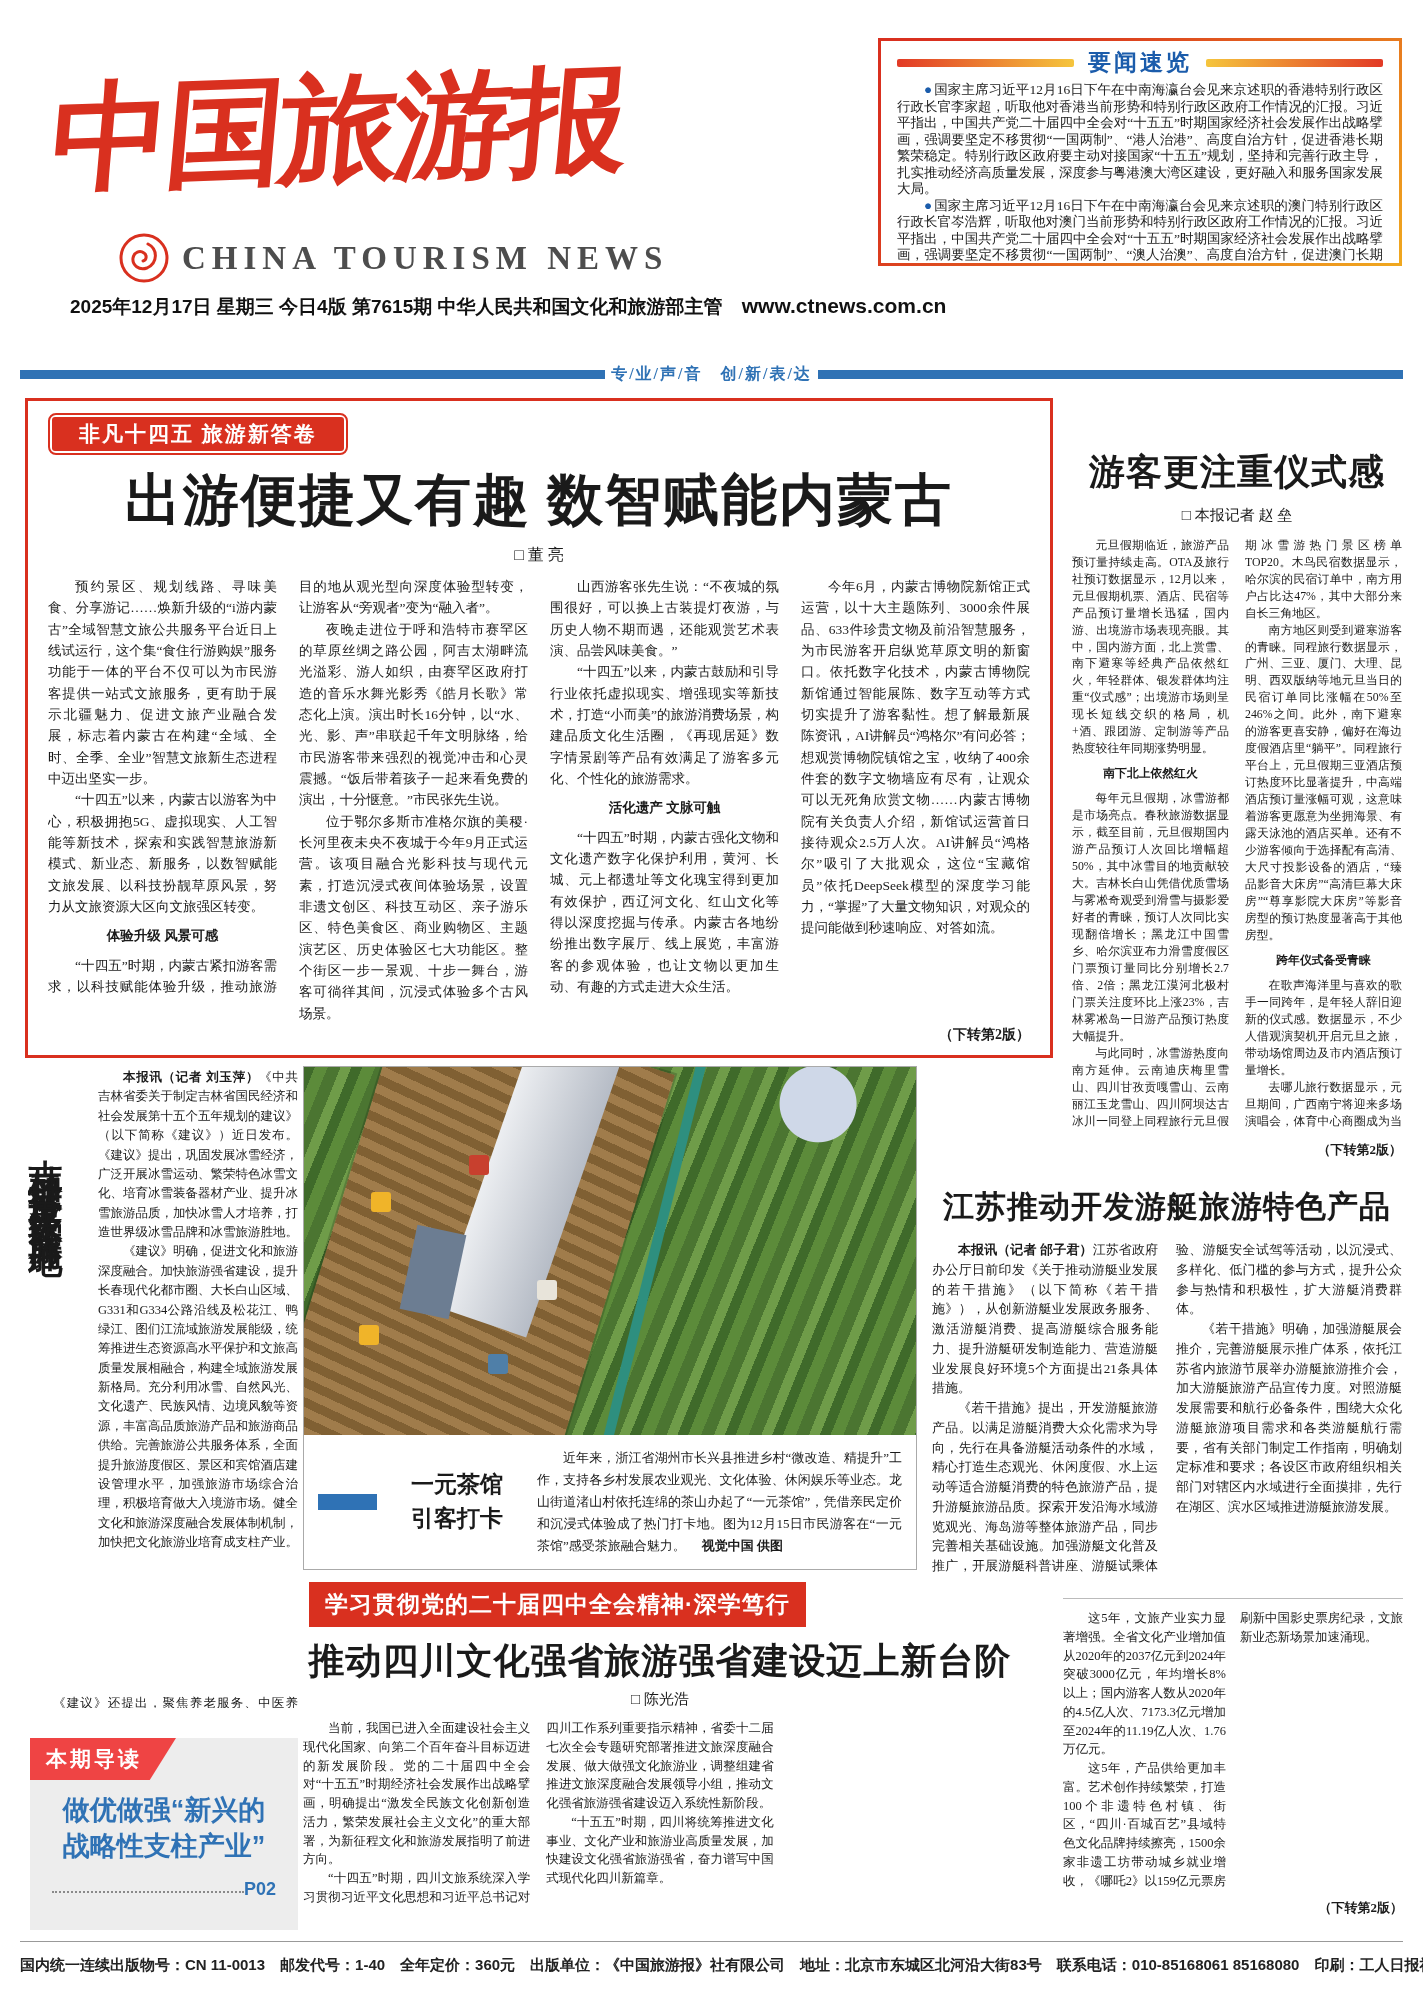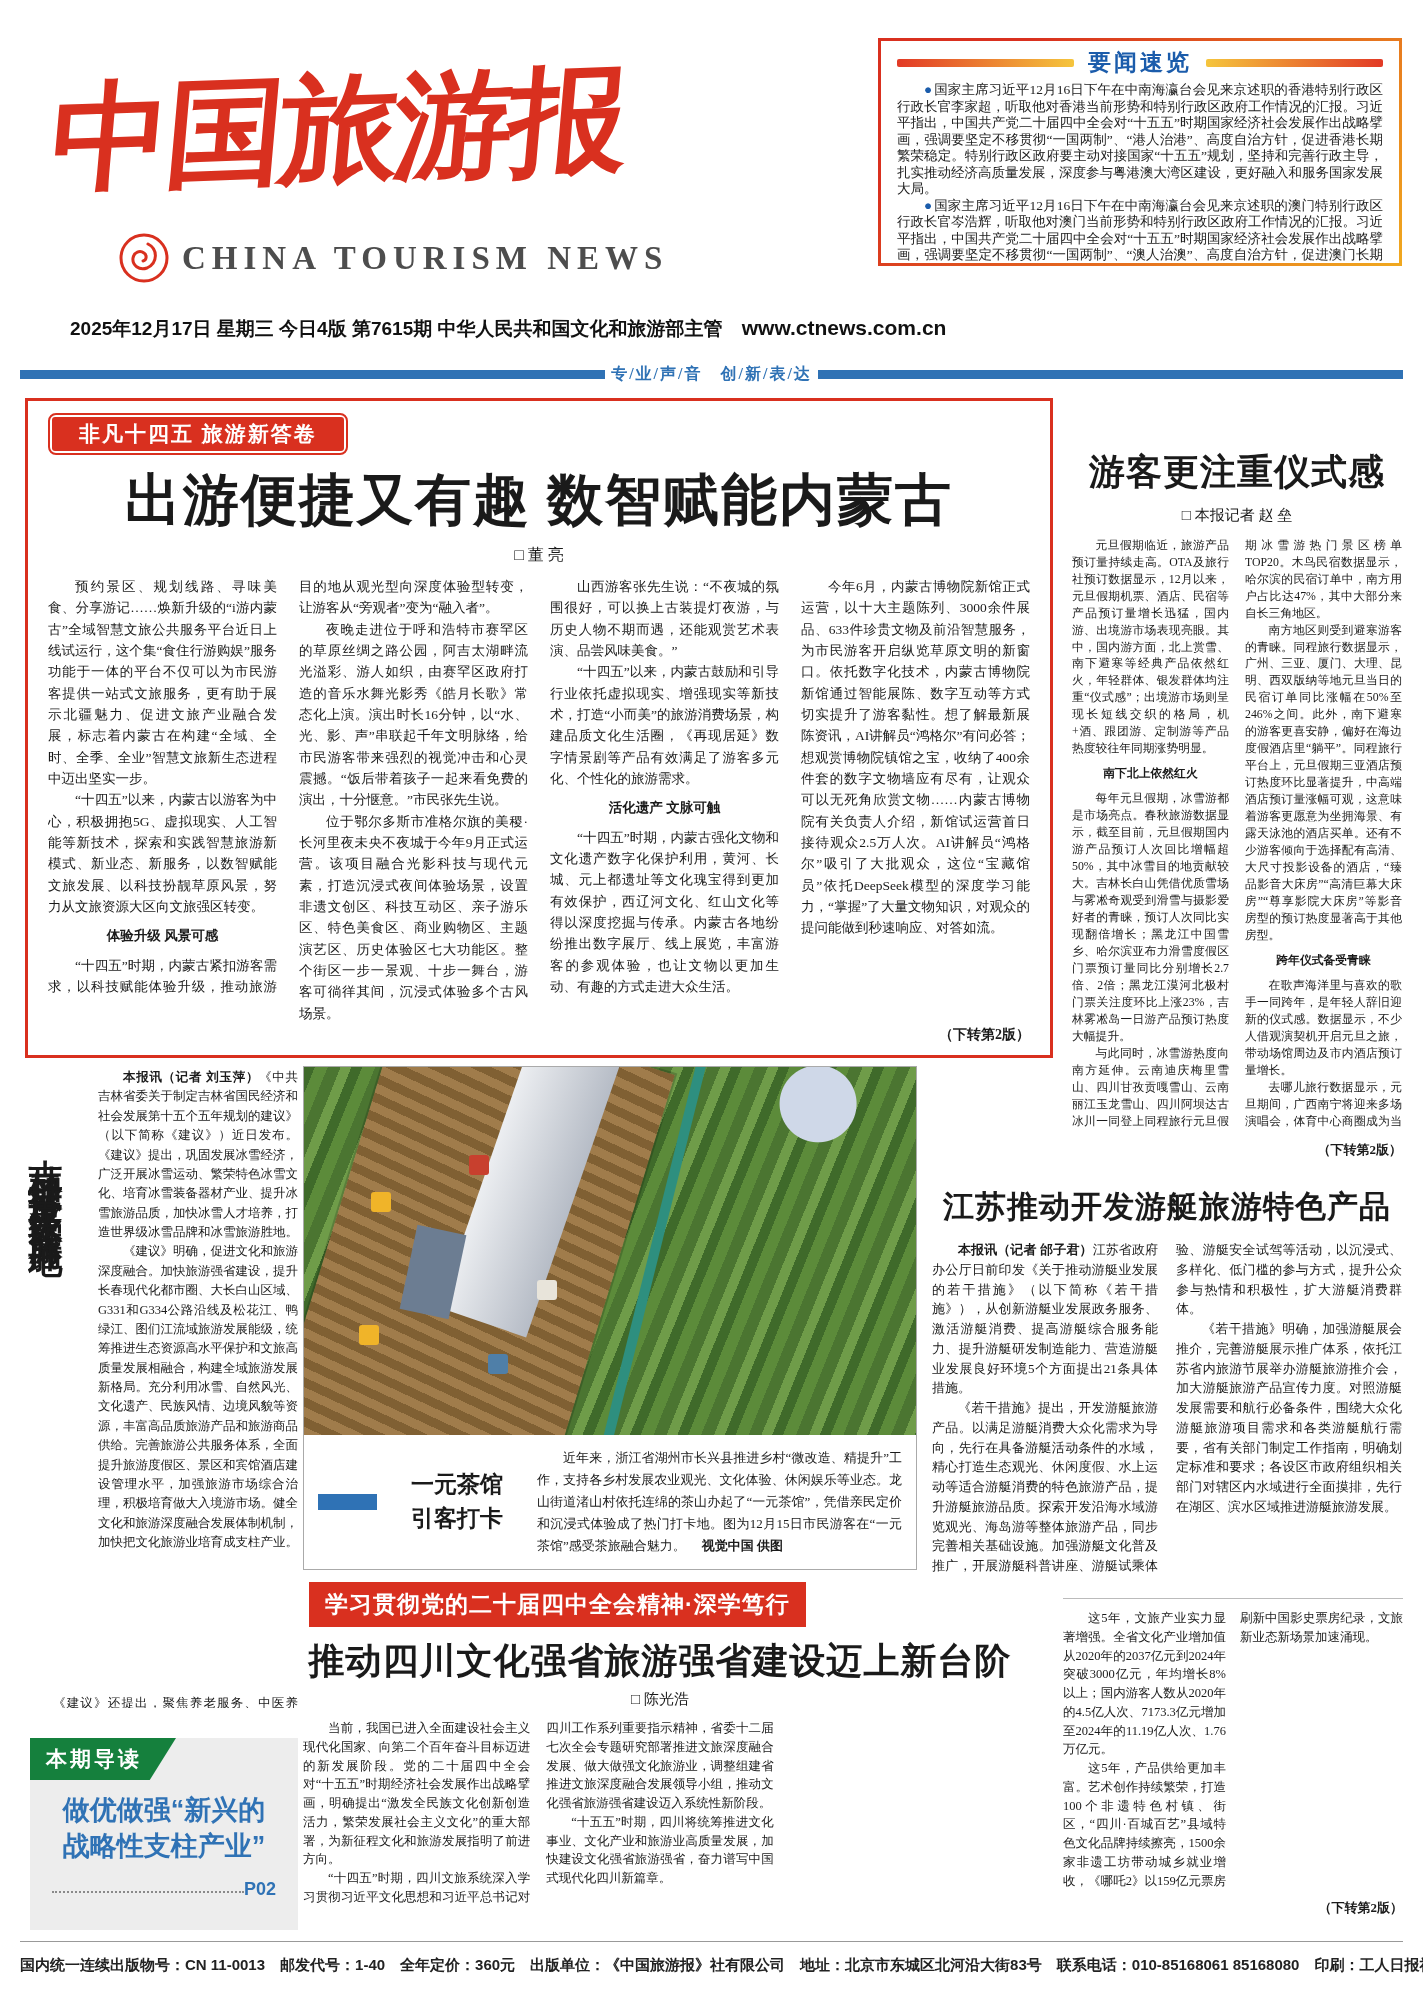--- a/index.html
+++ b/index.html
@@ -18,21 +18,21 @@
   .news-brief { position:absolute; left:878px; top:38px; width:524px; height:228px;
     border:3px solid; border-image:linear-gradient(135deg,#d9301f 20%,#f0a81f) 1; padding:4px 16px 6px; overflow:hidden; background:#fff; }
   .brief-title-row { display:flex; align-items:center; margin:2px 0 4px; }
   .brief-grad { flex:1; height:8px; border-radius:2px; }
   .brief-grad.left  { background:linear-gradient(90deg,#e23a26,#f5c53d); }
   .brief-grad.right { background:linear-gradient(270deg,#e23a26,#f5c53d); }
   .brief-title { color:#1b5cab; font-weight:900; font-size:23px; letter-spacing:3px; padding:0 14px; }
   .brief-body p { font-size:13.5px; line-height:16.5px; text-align:justify; text-indent:2em; color:#222; }
   .brief-body .bullet { color:#1b5cab; margin-right:2px; }
 
-  .dateline { position:absolute; left:70px; top:316px; width:760px; font-family:"Liberation Sans","DejaVu Sans",sans-serif;
+  .dateline { position:absolute; left:70px; top:294px; width:760px; font-family:"Liberation Sans","DejaVu Sans",sans-serif;
     font-size:19px; font-weight:bold; color:#111; white-space:nowrap; }
   .dateline .url { font-size:21px; margin-left:14px; }
 
   .slogan-bar { position:absolute; left:20px; top:364px; width:1383px; display:flex; align-items:center; }
   .slogan-bar .bar { flex:1; height:9px; background:#2f72b5; }
   .slogan-text { color:#2f72b5; font-weight:bold; font-size:16px; letter-spacing:2px; padding:0 6px; white-space:nowrap; }
 
   
   .cols p { margin:0; text-indent:2em; text-align:justify; }
   .cols p.subhead { text-indent:0; text-align:center; font-weight:bold; margin:8px 0; }
@@ -63,21 +63,21 @@
   
   .jilin { position:absolute; left:28px; top:1068px; width:270px; height:640px; overflow:hidden; }
   .jilin-flex { display:flex; gap:10px; }
   .jilin-headline { writing-mode:vertical-lr; text-orientation:upright; font-size:34px; font-weight:900;
     line-height:1.0; letter-spacing:6px; margin-top:64px; width:60px; height:560px; }
   .jilin-right { flex:1; font-size:12.5px; line-height:1.55; height:500px; overflow:hidden; }
   .jilin-bottom { font-size:12.5px; line-height:1.55; margin-top:2px; }
 
   
   .guide { position:absolute; left:30px; top:1738px; width:268px; height:192px; background:#ededed; overflow:hidden; }
-  .guide-banner { display:inline-block; background:#15803d; color:#fff; font-weight:bold; font-size:21px;
+  .guide-banner { display:inline-block; background:#ef4444; color:#fff; font-weight:bold; font-size:21px;
     letter-spacing:3px; padding:7px 34px 7px 16px; clip-path:polygon(0 0,100% 0,82% 100%,0 100%);
     font-family:"Liberation Sans","DejaVu Sans",sans-serif; }
   .guide-title { color:#2f72b5; font-weight:900; font-size:27px; text-align:center; line-height:1.35; margin-top:12px;
     font-family:"Liberation Sans","DejaVu Sans",sans-serif; }
   .guide-ref-row { display:flex; align-items:flex-end; margin:14px 22px 0; }
   .guide-dots { flex:1; border-bottom:2px dotted #8a8a8a; margin-bottom:7px; }
   .guide-ref { color:#2f72b5; font-weight:900; font-size:18px; font-family:"Liberation Sans","DejaVu Sans",sans-serif; }
 
   
   .photo-frame { position:absolute; left:303px; top:1066px; width:614px; border:1px solid #aaa; background:#fff; }

